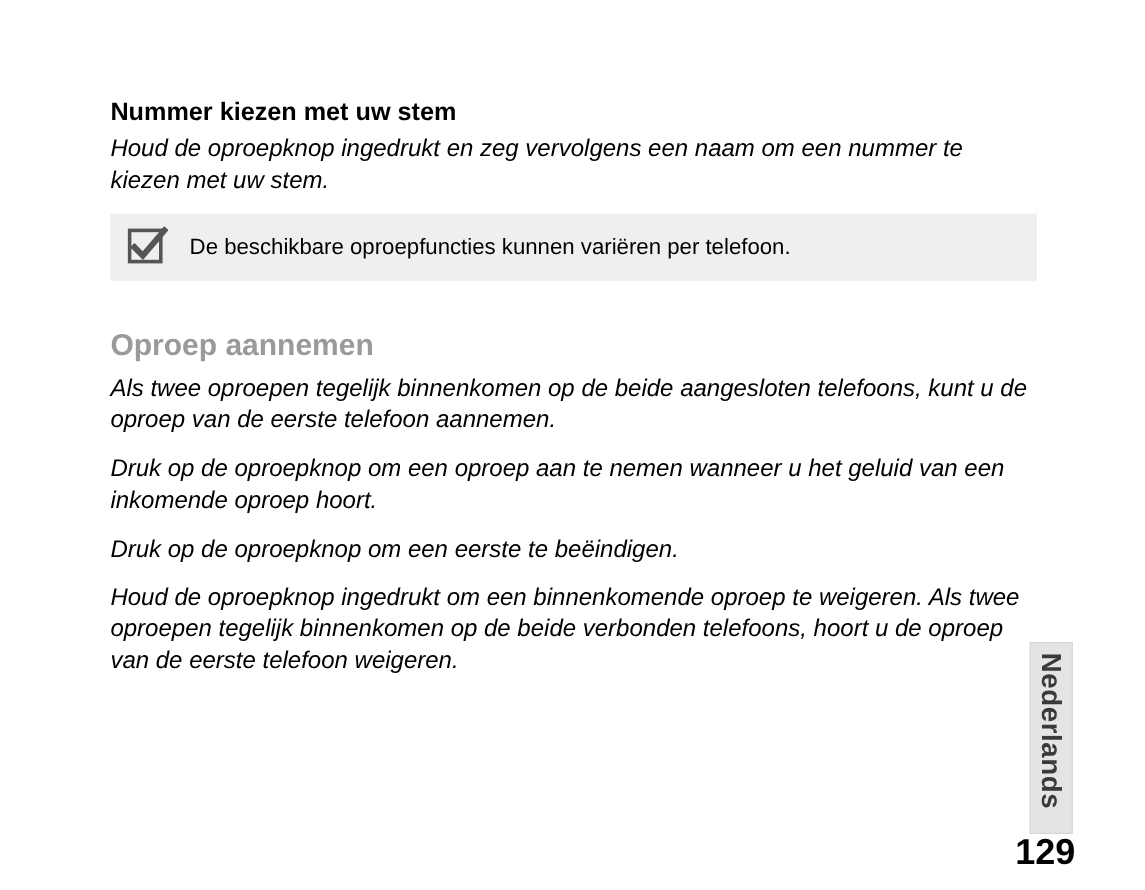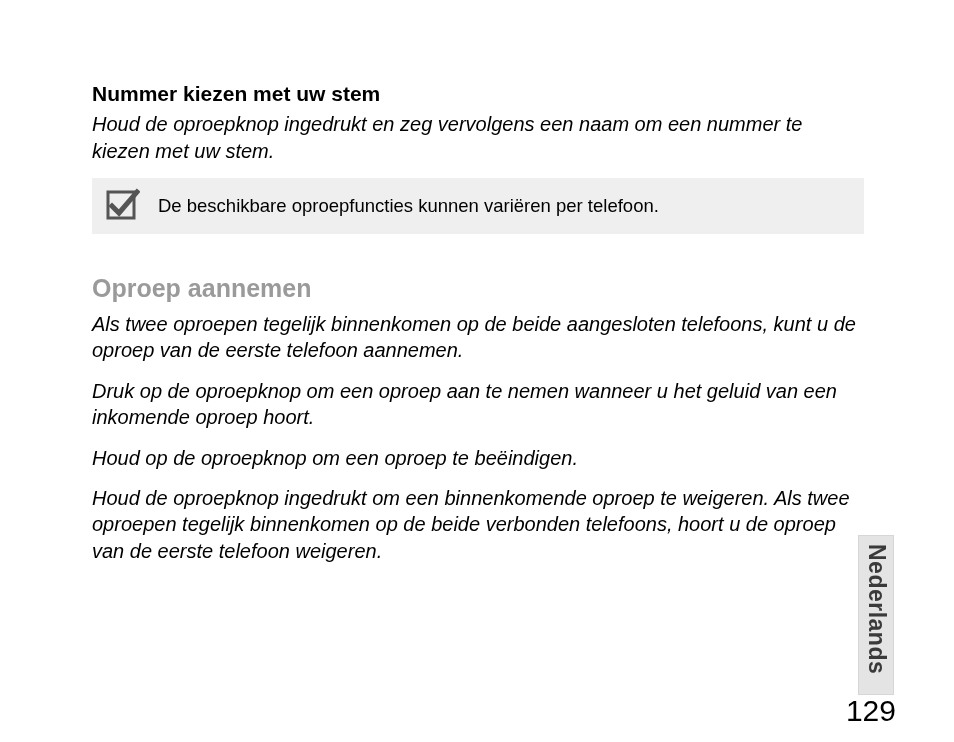--- a/index.html
+++ b/index.html
@@ -89,20 +89,21 @@
     color: #3a3a3a;
     padding-top: 8px;
     letter-spacing: 0.5px;
   }
   .page-number {
     position: absolute;
     right: 58px;
     bottom: 14px;
     font-size: 30px;
     color: #000;
+    font-weight: bold;
   }
 </style>
 </head>
 <body>
 
 <div class="page">
 
   <div class="section-title">Nummer kiezen met uw stem</div>
   <div class="body-text">Houd de oproepknop ingedrukt en zeg vervolgens een naam om een nummer te kiezen met uw stem.</div>
 
@@ -113,21 +114,21 @@
         <polyline points="6,18 13,25 31,4" fill="none" stroke="#555" stroke-width="5" stroke-linecap="square" stroke-linejoin="miter"></polyline>
       </svg>
     </div>
     <div class="note-text">De beschikbare oproepfuncties kunnen variëren per telefoon.</div>
   </div>
 
   <div class="h2 first-h2">Oproep aannemen</div>
   <div class="body-text">Als twee oproepen tegelijk binnenkomen op de beide aangesloten telefoons, kunt u de oproep van de eerste telefoon aannemen.</div>
   <div class="body-text">Druk op de oproepknop om een oproep aan te nemen wanneer u het geluid van een inkomende oproep hoort.</div>
 
-  <div class="body-text">Houd op de oproepknop om een oproep te beëindigen.</div>
+  <div class="body-text">Druk op de oproepknop om een eerste te beëindigen.</div>
 
   <div class="body-text">Houd de oproepknop ingedrukt om een binnenkomende oproep te weigeren. Als twee oproepen tegelijk binnenkomen op de beide verbonden telefoons, hoort u de oproep van de eerste telefoon weigeren.</div>
 
   <div class="side-tab">
     <div class="side-tab-text">Nederlands</div>
   </div>
 
   <div class="page-number">129</div>
 
 </div>

